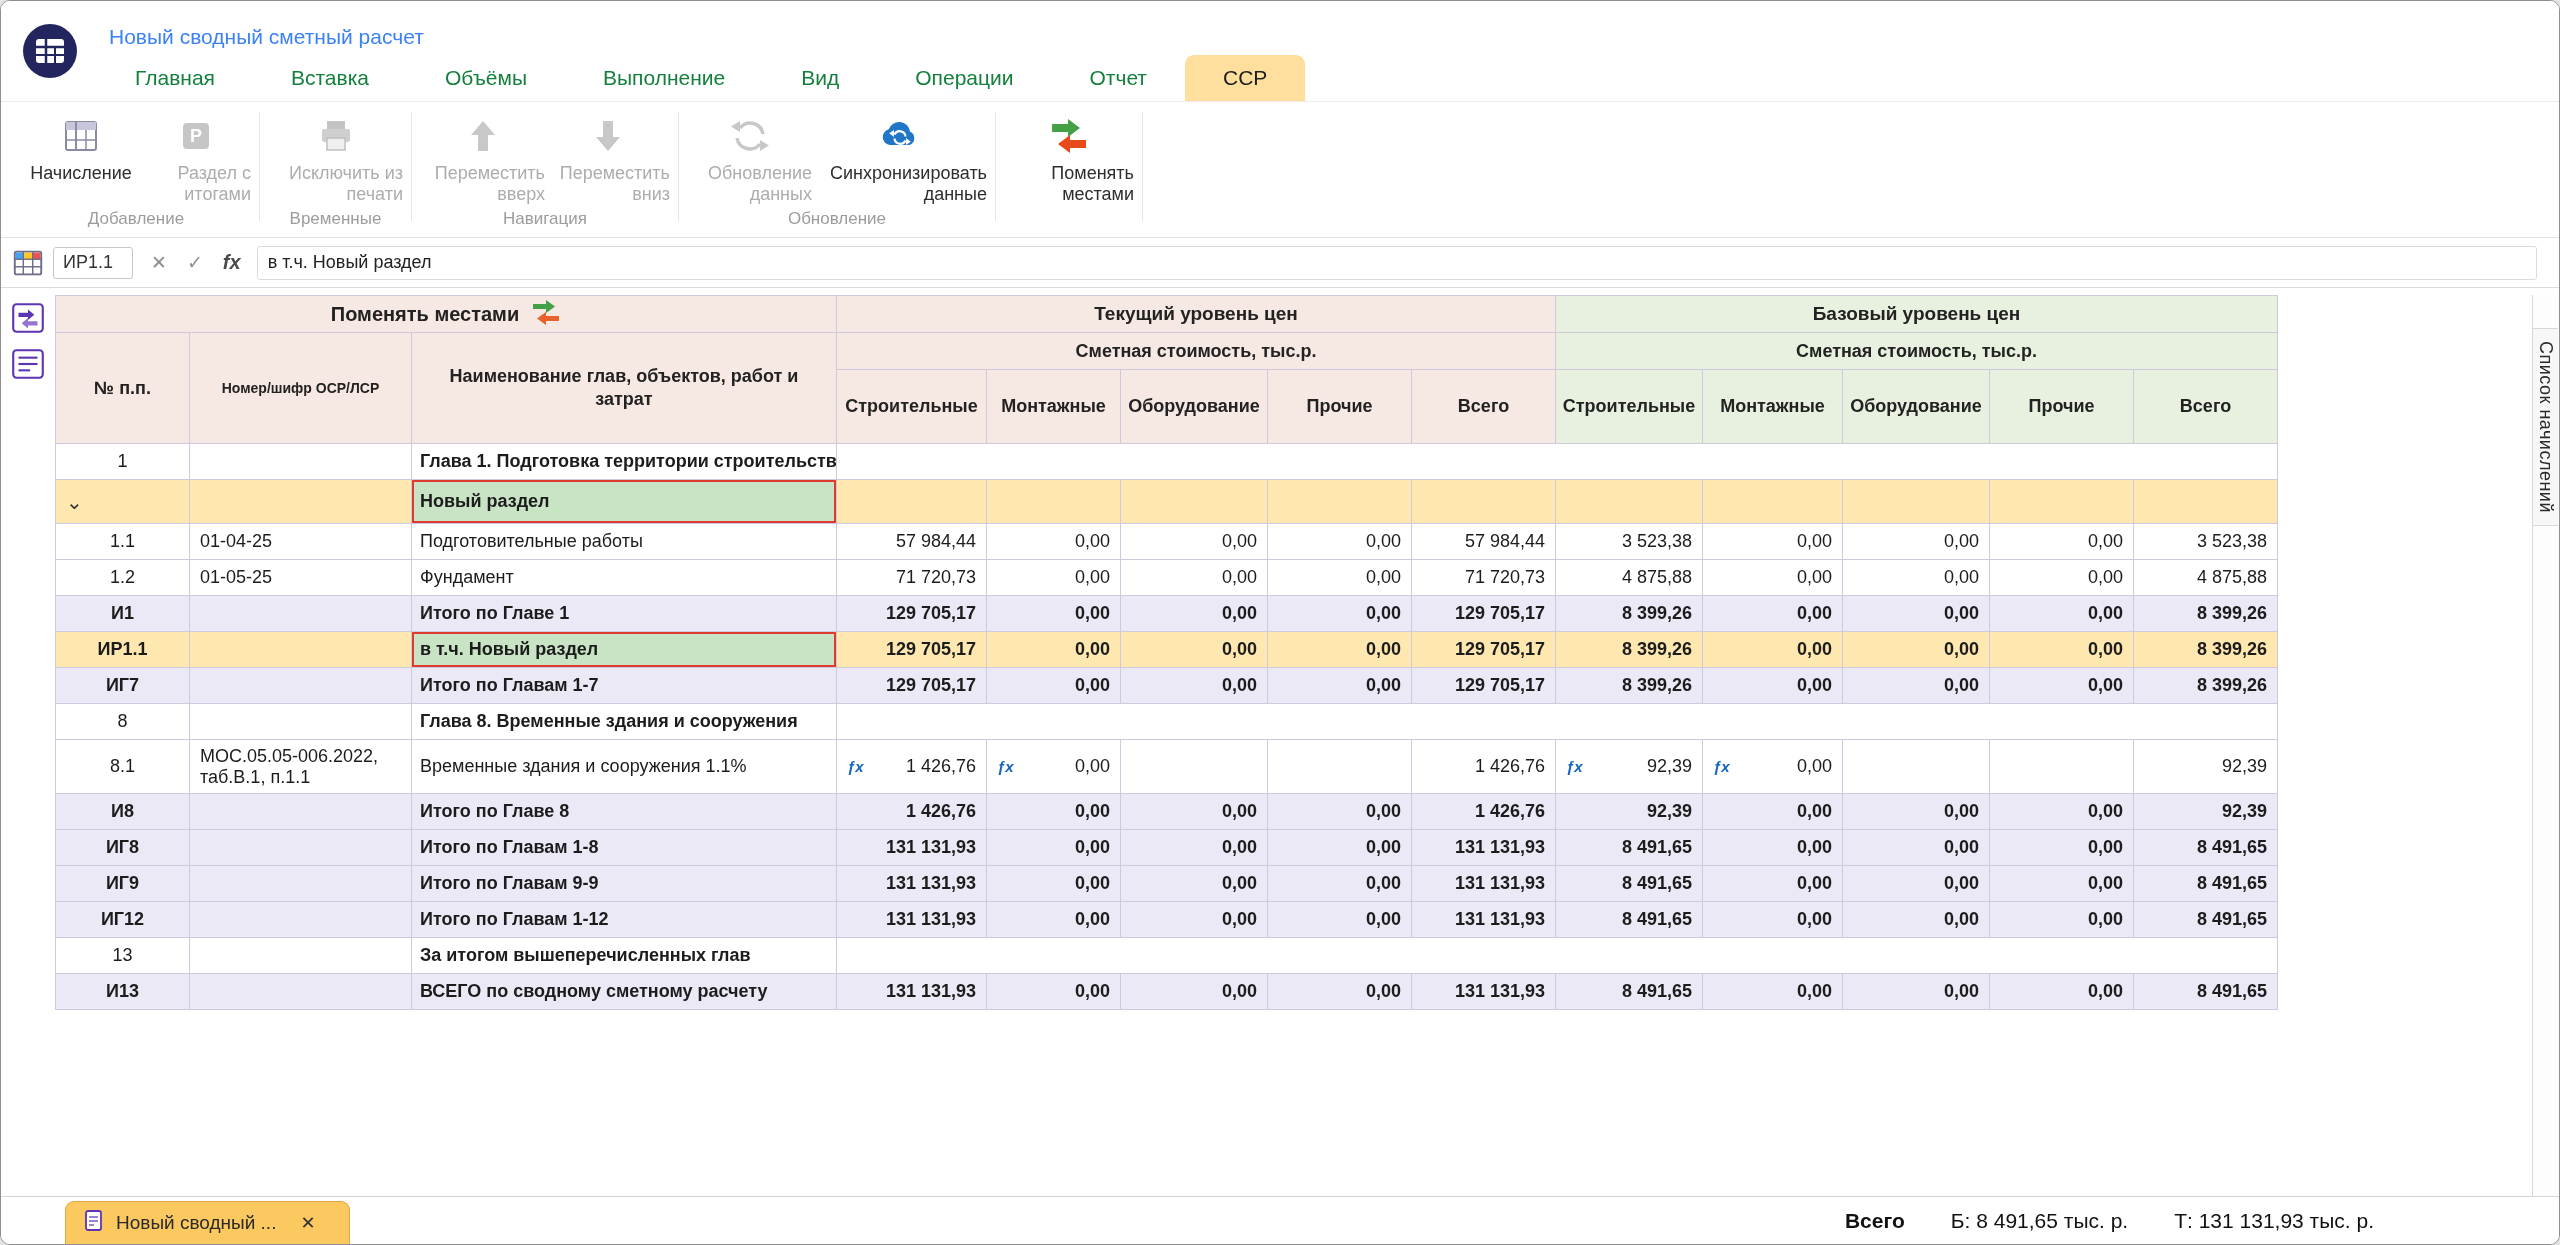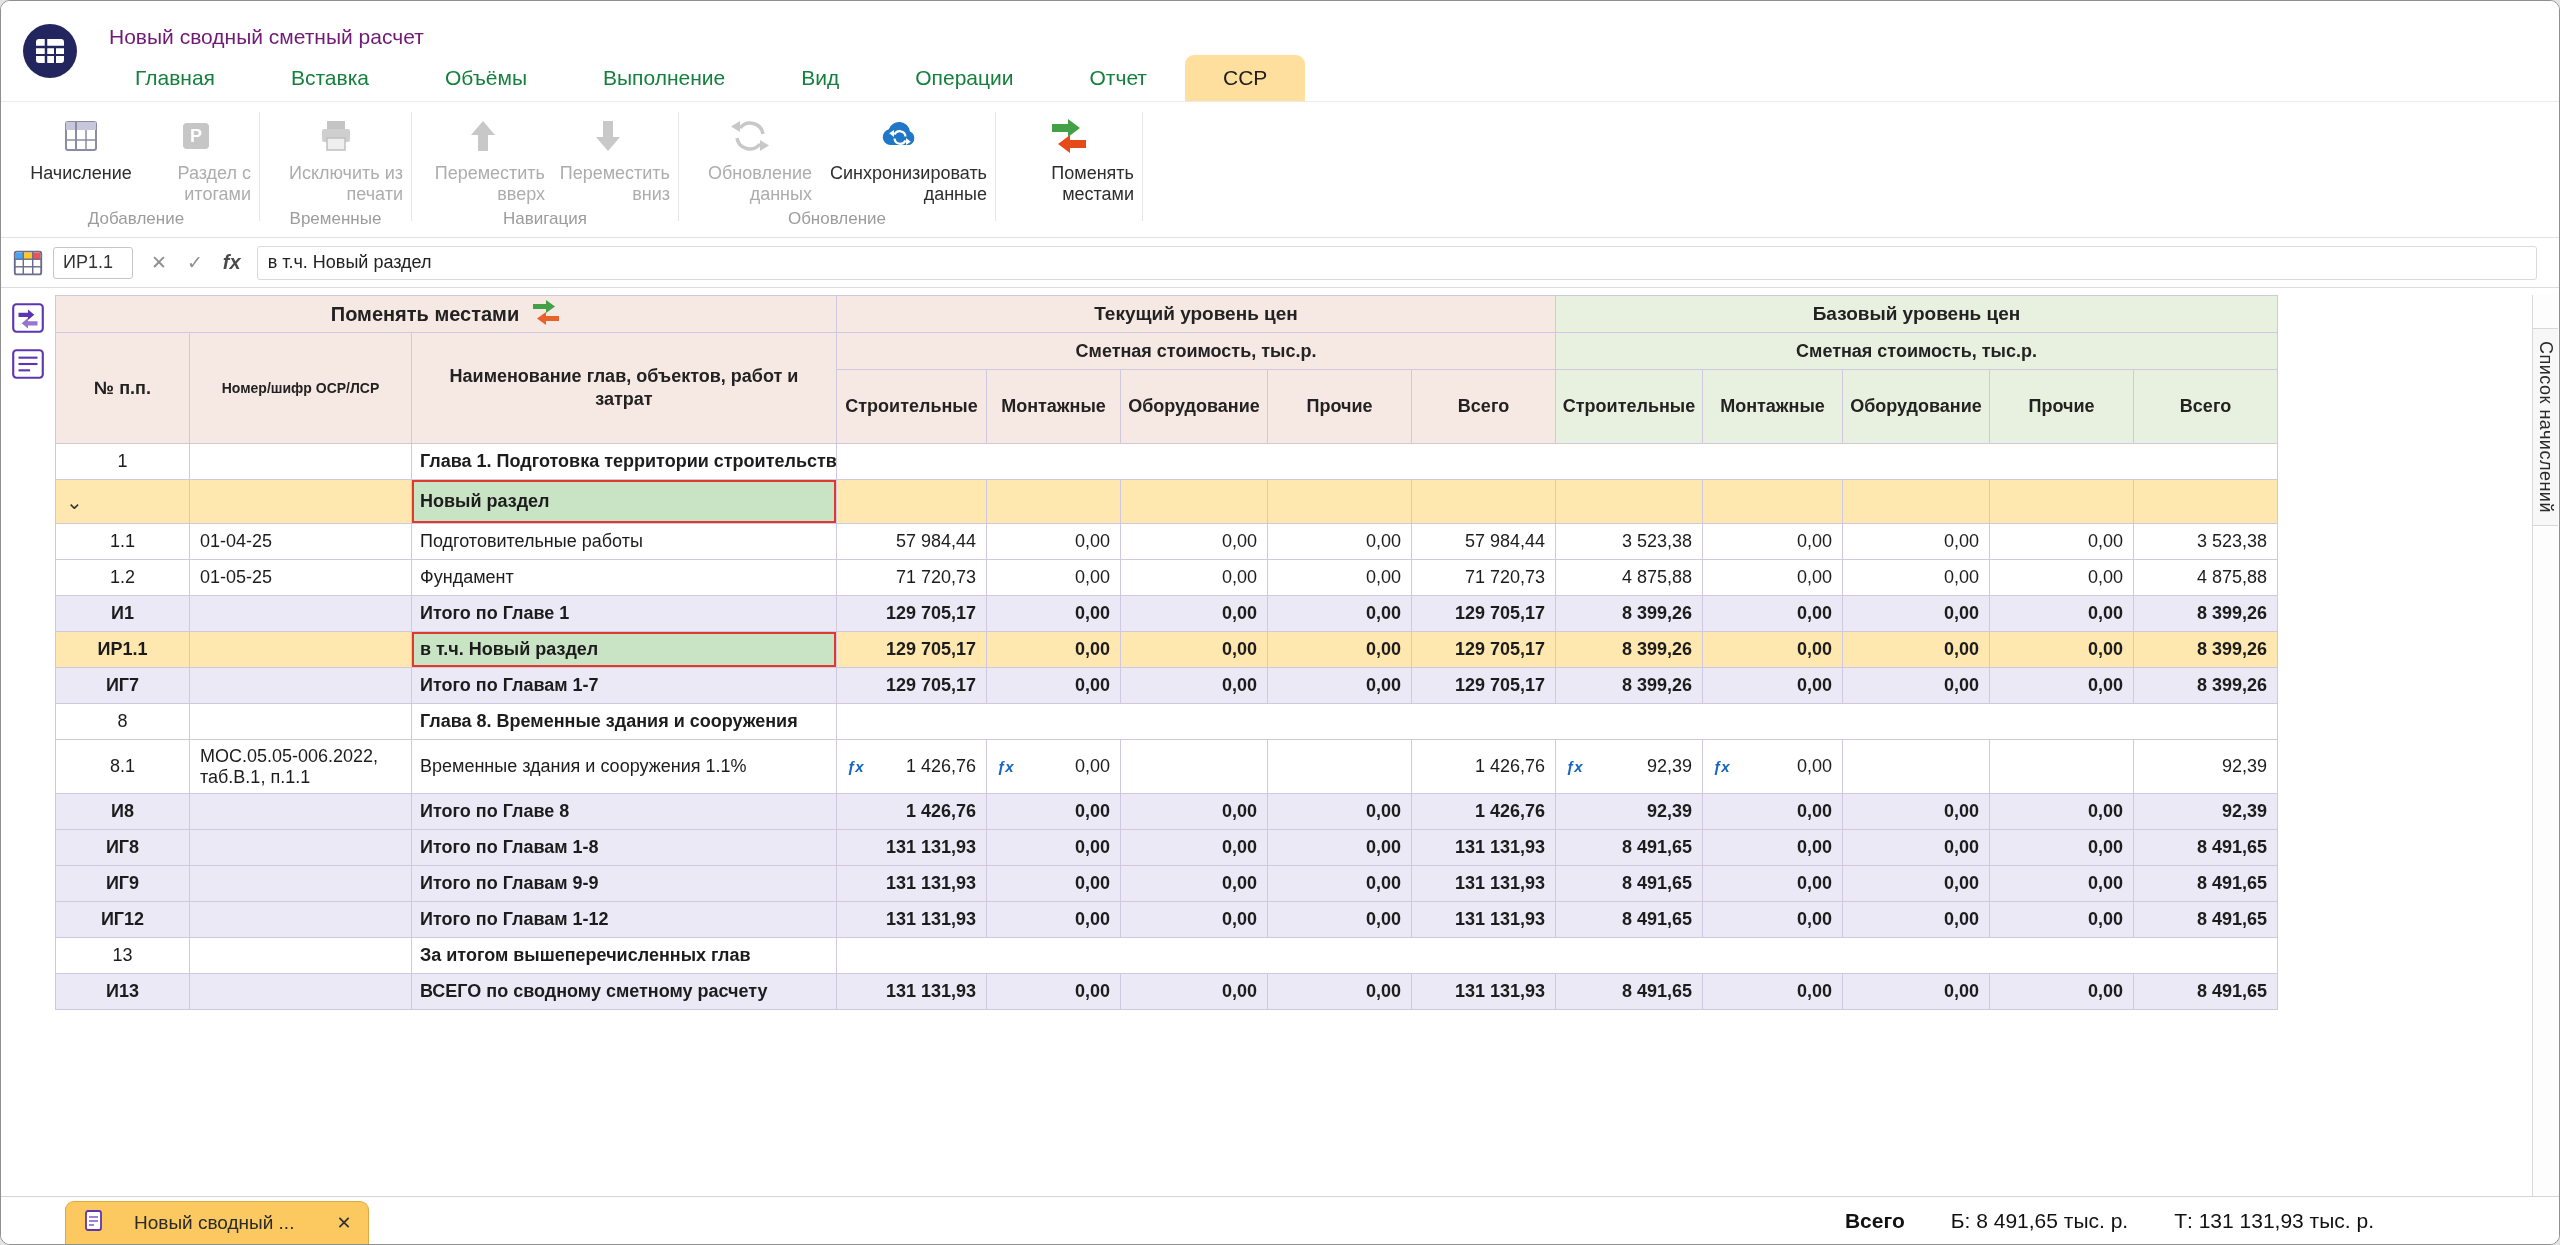--- a/index.html
+++ b/index.html
@@ -6,21 +6,21 @@
 :root{
   --grid:#CFC8DE; --pink:#F6E8E3; --green:#E8F1E0; --amber:#FFE8B0;
   --cellgreen:#C9E4C4; --red:#E03A2F; --lav:#ECE9F6; --accent:#FFDF9E;
 }
 body{background:#E4E4E4;font-family:"Liberation Sans",sans-serif;}
 .window{position:relative;width:2560px;height:1245px;background:#fff;border:1px solid #8F8F8F;border-radius:10px;overflow:hidden}
 
 
 .titlebar{position:absolute;top:0;left:0;right:0;height:101px;background:#fff;border-bottom:1px solid #ECECEC}
 .logo{position:absolute;left:20px;top:21px;width:58px;height:58px;cursor:pointer}
-.apptitle{position:absolute;left:108px;top:24px;font-size:21px;font-weight:500;color:#701a75}
+.apptitle{position:absolute;left:108px;top:24px;font-size:21px;font-weight:500;color:#3b82f6}
 .menubar{position:absolute;left:96px;bottom:0;height:46px;display:flex}
 .mtab{display:flex;align-items:center;padding:0 38px;font-size:21px;color:#15803d;cursor:pointer;white-space:nowrap}
 .mtab.active{background:var(--accent);border-radius:9px 9px 0 0;color:#1d1d1d}
 
 
 .ribbon{position:absolute;top:101px;left:0;right:0;height:136px;background:#fff;border-bottom:1px solid #E2E2E2;display:flex;padding-left:20px}
 .rgroup{display:flex;flex-direction:column;align-items:center;padding-top:6px}
 .rbtns{display:flex;flex:1;align-items:flex-start}
 .rbtn{display:flex;flex-direction:column;align-items:center;gap:3px;padding-top:4px;cursor:pointer}
 .rbtn.disabled{cursor:default}
@@ -82,21 +82,21 @@
 .trow.section .c-name{font-weight:700}
 .chev{position:absolute;left:10px;font-size:20px;color:#333;line-height:1;cursor:pointer}
 .trow .tcell.hl{background:var(--cellgreen);box-shadow:inset 0 0 0 2px var(--red);font-weight:700}
 
 
 .rightrail{position:absolute;top:294px;right:0;width:27px;height:903px;border-left:1px solid #D8D8D8;background:#FDFDFD}
 .vtab{margin-top:33px;writing-mode:vertical-rl;font-size:18px;color:#2a2a2a;padding:12px 2px;border-top:1px solid #D8D8D8;border-bottom:1px solid #D8D8D8;background:#F7F7F7;letter-spacing:.5px;cursor:pointer}
 
 
 .bottombar{position:absolute;left:0;right:0;bottom:0;height:48px;background:#fff;border-top:1px solid #D4D4D4}
-.doc-tab{position:absolute;left:64px;bottom:0;height:43px;min-width:285px;background:#FBC95F;border:1px solid #E0A83E;border-bottom:none;border-radius:9px 9px 0 0;display:flex;align-items:center;gap:28px;padding:4px 16px;cursor:pointer}
+.doc-tab{position:absolute;left:64px;bottom:0;height:43px;min-width:285px;background:#FBC95F;border:1px solid #E0A83E;border-bottom:none;border-radius:9px 9px 0 0;display:flex;align-items:center;gap:10px;padding:4px 16px;cursor:pointer}
 .dt-label{font-size:19px;color:#2b2b2b;white-space:nowrap}
 .dt-close{font-size:18px;color:#333;margin-left:14px;cursor:pointer}
 .totals{position:absolute;right:185px;top:0;height:48px;display:flex;align-items:center;gap:46px;font-size:21px;color:#111}
 .t-label{font-weight:700}
 </style>
 </head>
 <body>
 
 <div class="window">
 

